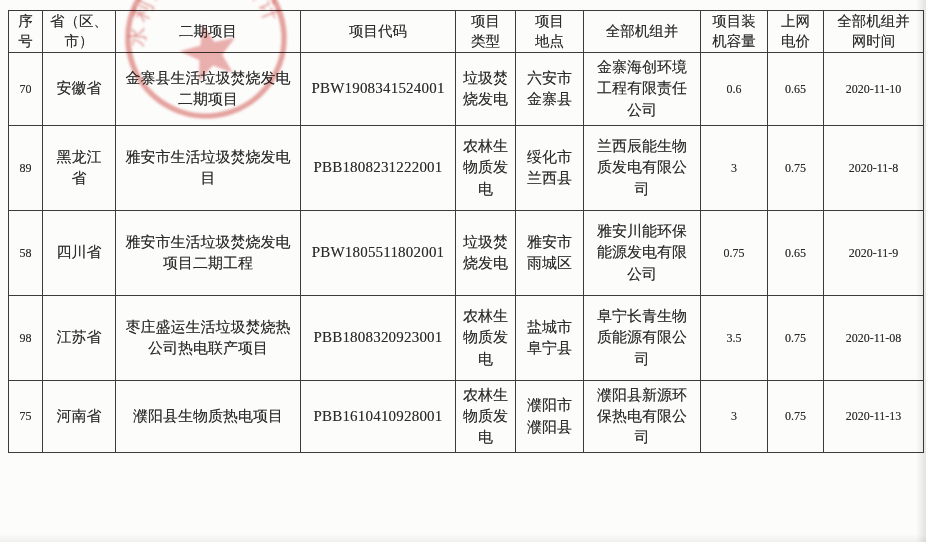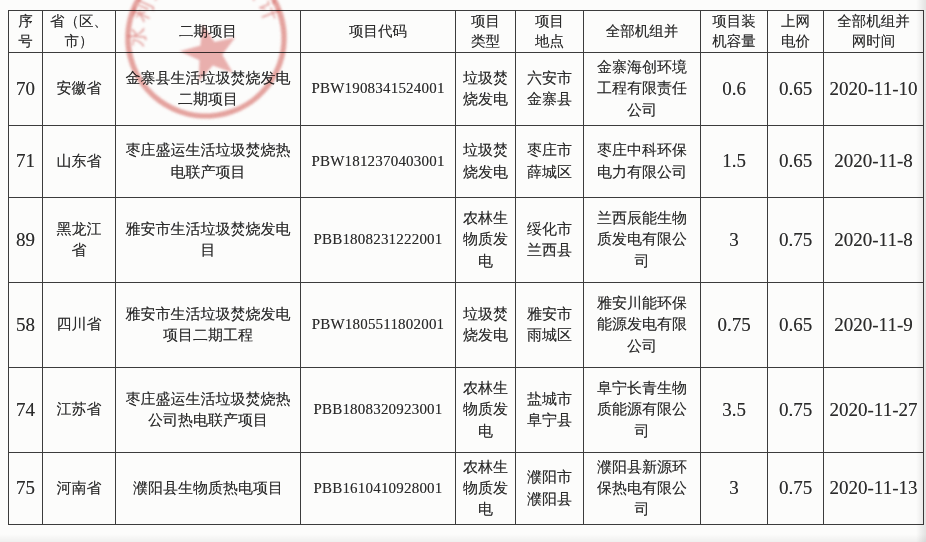--- a/index.html
+++ b/index.html
@@ -34,21 +34,21 @@
     color: #2b2b2b;
     padding: 1px 3px;
     font-weight: normal;
     font-size: 15px;
     line-height: 1.42;
     text-shadow: 0 0 0.6px rgba(60,60,60,0.55);
     overflow: hidden;
   }
   .doc thead th { font-size: 14.5px; line-height: 1.35; }
   .doc td.code { font-size: 15px; letter-spacing: 0.2px; }
-  .doc td.num  { font-size: 19px; }
+  .doc td.num  { font-size: 12px; }
   tr.hdr  { height: 42px; }
   tr.r70  { height: 73px; }
   tr.r71  { height: 72px; }
   tr.r72  { height: 85px; }
   tr.r73  { height: 85px; }
   tr.r74  { height: 85px; }
   tr.r75  { height: 72px; }
   .stamp {
     position: absolute;
     left: 116px; top: -46px;
@@ -106,36 +106,20 @@
 烧发电</td>
       <td>六安市
 金寨县</td>
       <td>金寨海创环境
 工程有限责任
 公司</td>
       <td class="num">0.6</td>
       <td class="num">0.65</td>
       <td class="num">2020-11-10</td>
     </tr>
-    <tr class="r71">
-      <td class="num">71</td>
-      <td>山东省</td>
-      <td>枣庄盛运生活垃圾焚烧热
-电联产项目</td>
-      <td class="code">PBW1812370403001</td>
-      <td>垃圾焚
-烧发电</td>
-      <td>枣庄市
-薛城区</td>
-      <td>枣庄中科环保
-电力有限公司</td>
-      <td class="num">1.5</td>
-      <td class="num">0.65</td>
-      <td class="num">2020-11-8</td>
-    </tr>
     <tr class="r72">
       <td class="num">89</td>
       <td>黑龙江
 省</td>
       <td>雅安市生活垃圾焚烧发电
 目</td>
       <td class="code">PBB1808231222001</td>
       <td>农林生
 物质发
 电</td>
@@ -159,36 +143,36 @@
       <td>雅安市
 雨城区</td>
       <td>雅安川能环保
 能源发电有限
 公司</td>
       <td class="num">0.75</td>
       <td class="num">0.65</td>
       <td class="num">2020-11-9</td>
     </tr>
     <tr class="r74">
-      <td class="num">74</td>
+      <td class="num">98</td>
       <td>江苏省</td>
       <td>枣庄盛运生活垃圾焚烧热
 公司热电联产项目</td>
       <td class="code">PBB1808320923001</td>
       <td>农林生
 物质发
 电</td>
       <td>盐城市
 阜宁县</td>
       <td>阜宁长青生物
 质能源有限公
 司</td>
       <td class="num">3.5</td>
       <td class="num">0.75</td>
-      <td class="num">2020-11-27</td>
+      <td class="num">2020-11-08</td>
     </tr>
     <tr class="r75">
       <td class="num">75</td>
       <td>河南省</td>
       <td>濮阳县生物质热电项目</td>
       <td class="code">PBB1610410928001</td>
       <td>农林生
 物质发
 电</td>
       <td>濮阳市

